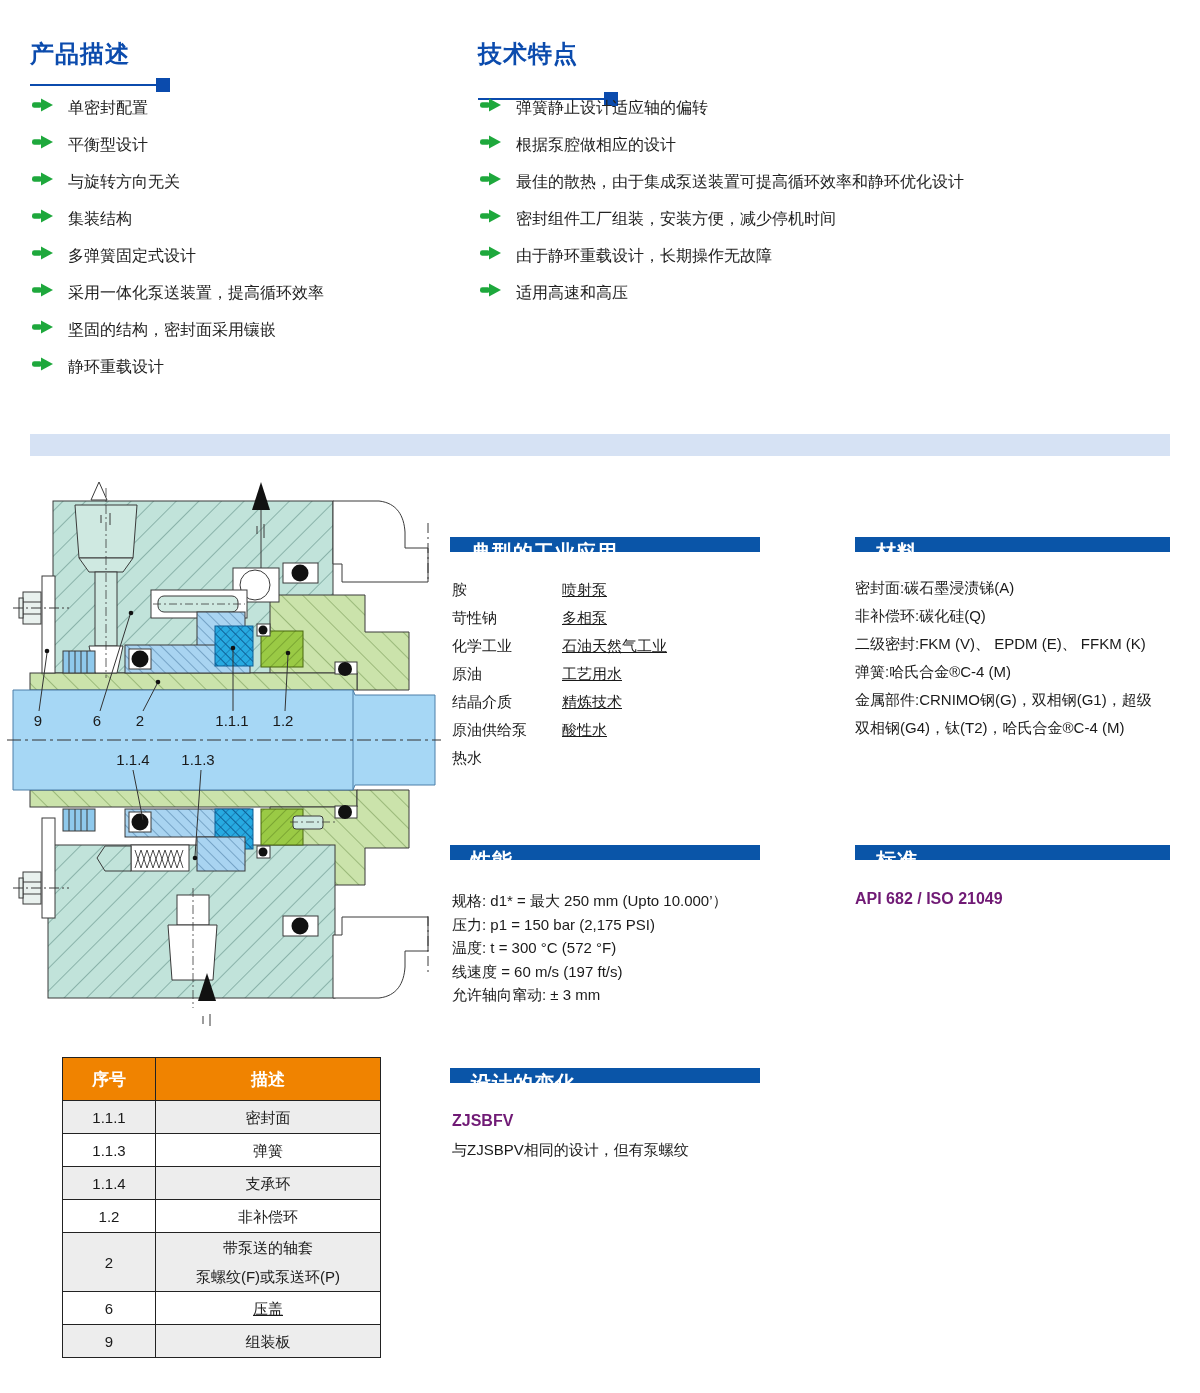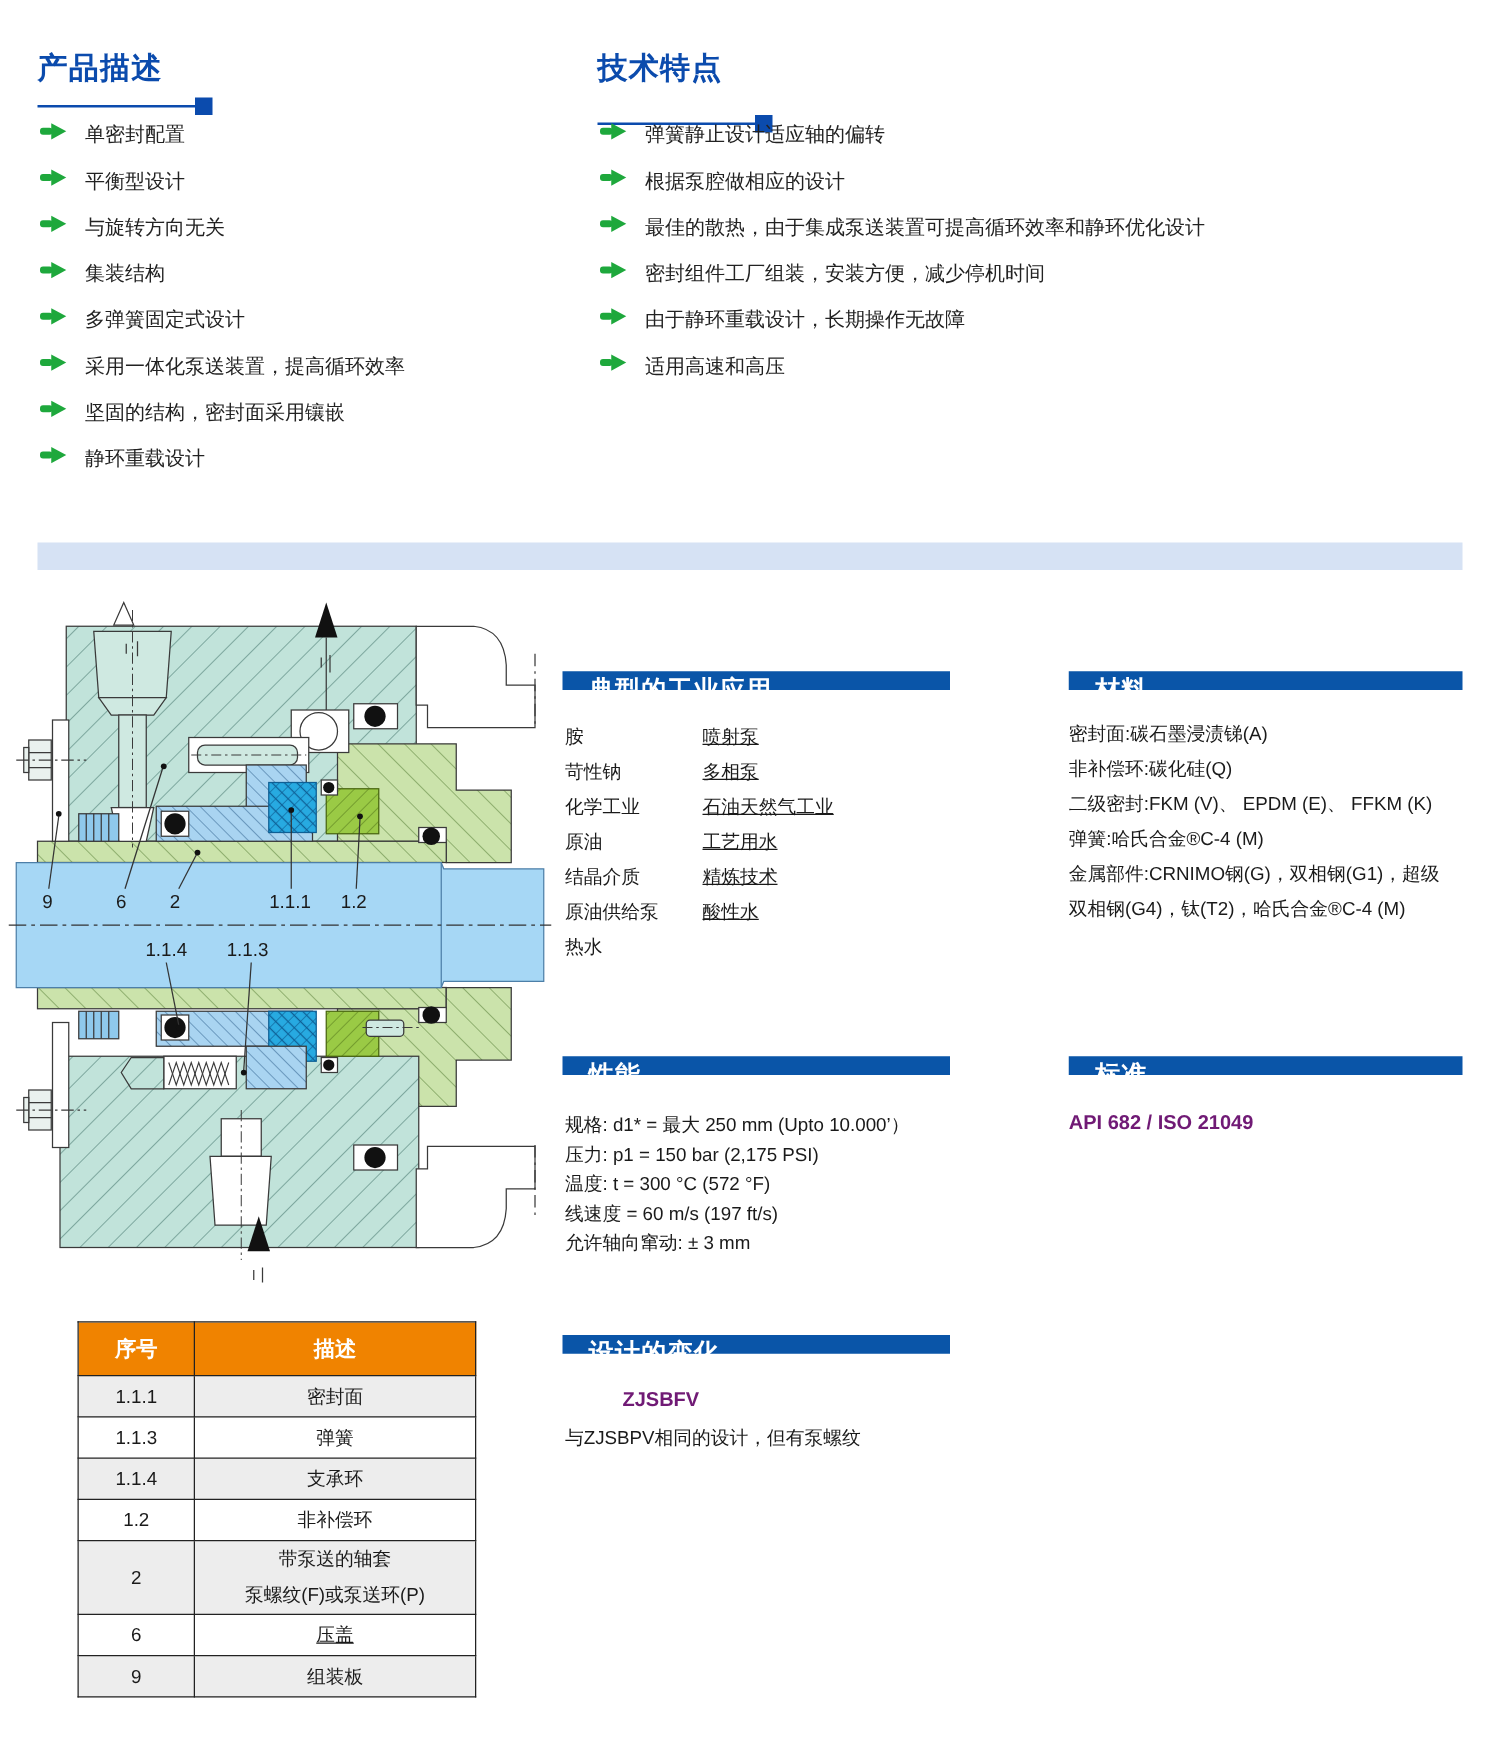--- a/index.html
+++ b/index.html
@@ -353,21 +353,21 @@
     <div>压力: p1 = 150 bar (2,175 PSI)</div>
     <div>温度: t = 300 °C (572 °F)</div>
     <div>线速度 = 60 m/s (197 ft/s)</div>
     <div>允许轴向窜动: ± 3 mm</div>
   </div>
 
 <div class="abs bar" style="left:855px;top:845px;width:315px;">标准</div>
 <div class="abs boldline" style="left:855px;top:890px;">API 682 / ISO 21049</div>
 
 <div class="abs bar" style="left:450px;top:1068px;width:310px;">设计的变化</div>
-<div class="abs boldline" style="left:452px;top:1112px;margin-left:46px;">ZJSBFV</div>
+<div class="abs boldline" style="left:452px;top:1112px;">ZJSBFV</div>
 <div class="abs" style="left:452px;top:1141px;font-size:15px;">与ZJSBPV相同的设计，但有泵螺纹</div>
 
 <table class="parts abs" style="left:62px;top:1057px;">
   <colgroup>
       <col style="width:93px;">
       <col style="width:225px;">
     </colgroup>
   <thead>
     <tr>
       <th>序号</th>

